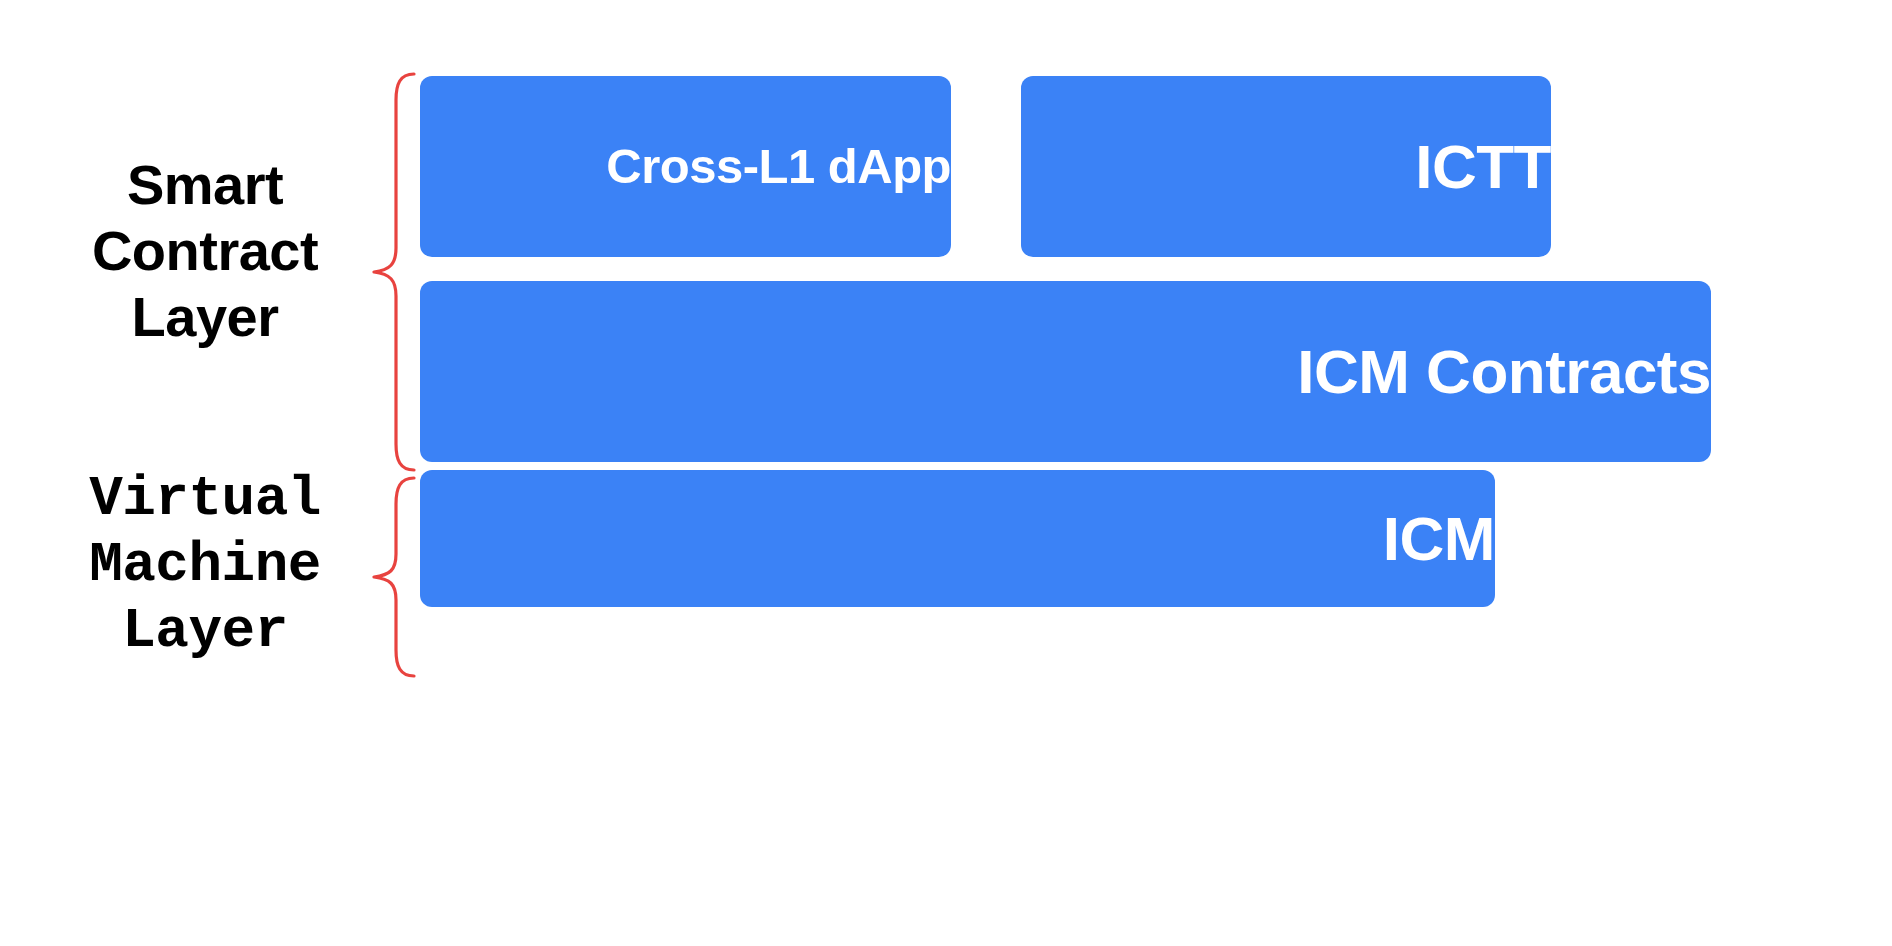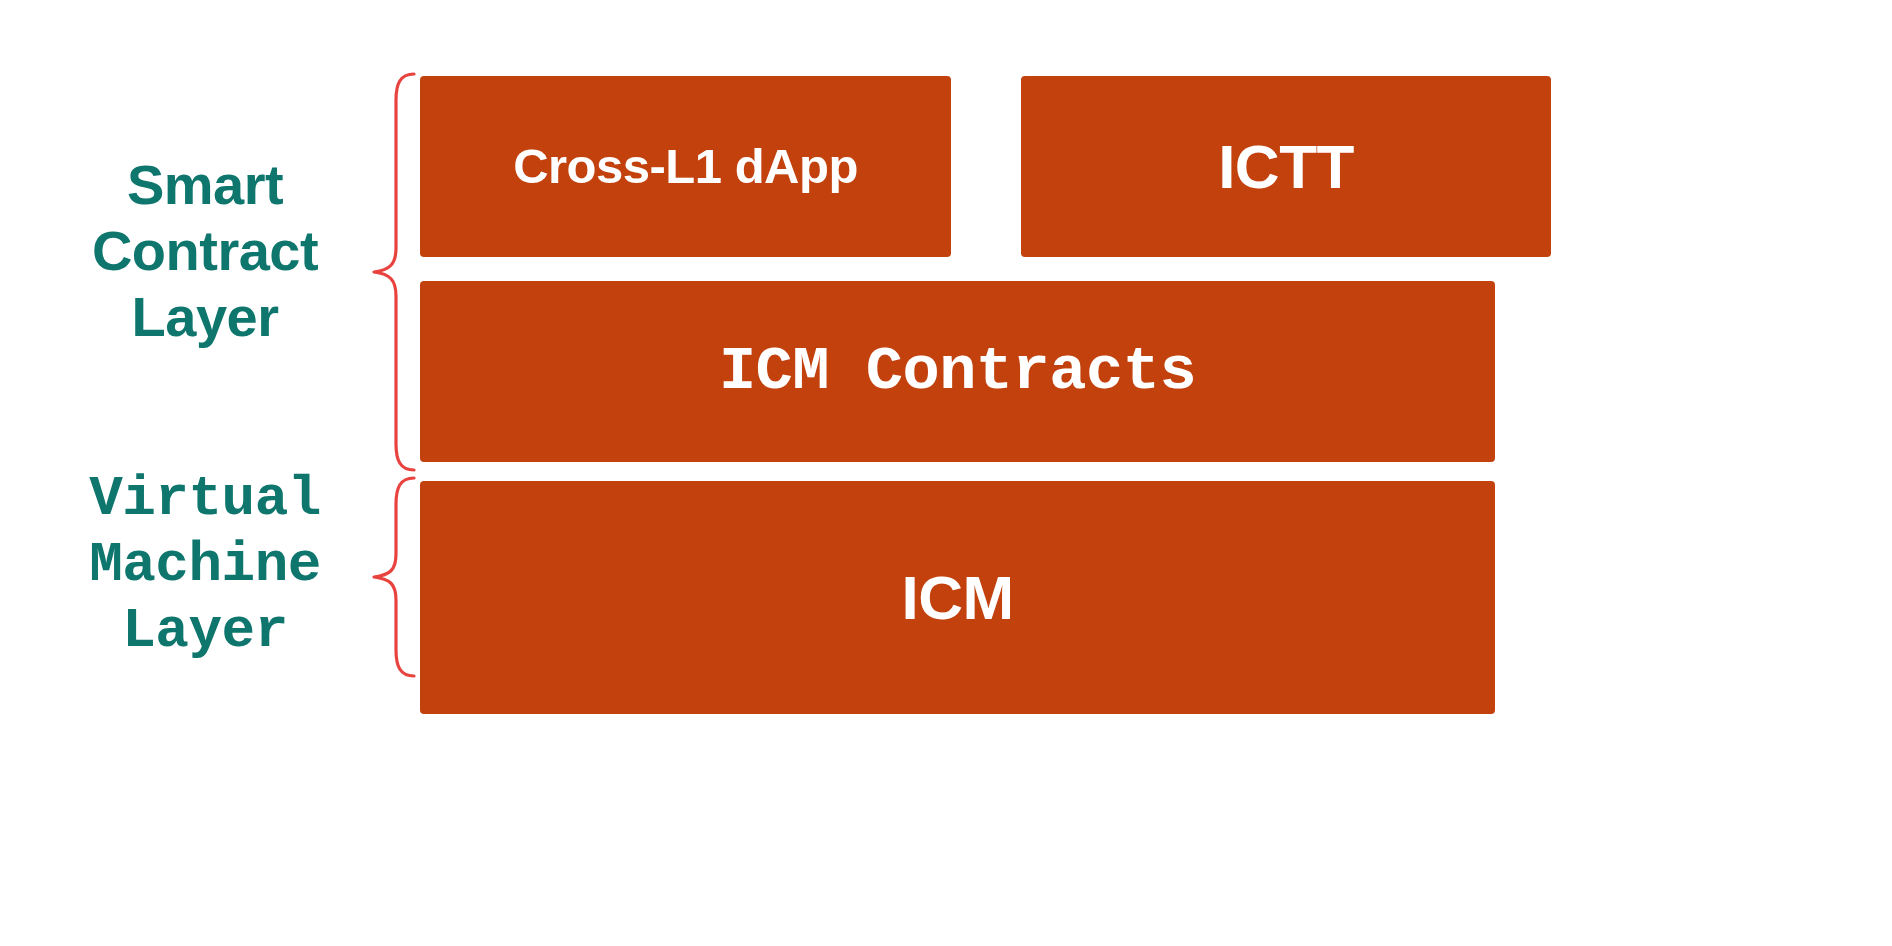--- a/index.html
+++ b/index.html
@@ -16,21 +16,21 @@
     height: 946px;
     background: #ffffff;
     overflow: hidden;
   }
 
   
   .layer-label {
     position: absolute;
     text-align: center;
     font-weight: 700;
-    color: #0f766e;
+    color: #000000;
     font-size: 56px;
     line-height: 1.18;
     letter-spacing: -0.5px;
     white-space: pre-line;
   }
   #label-smart-contract {
     left: 60px;
     top: 152px;
     width: 290px;
   }
@@ -45,25 +45,25 @@
   .brace {
     position: absolute;
     left: 370px;
   }
   #brace-smart-contract { top: 70px; }
   #brace-virtual-machine { top: 474px; }
 
   
   .box {
     position: absolute;
-    background: #c2410c;
-    border-radius: 4px;
+    background: #3b82f6;
+    border-radius: 12px;
     display: flex;
     align-items: center;
-    justify-content: center;
+    justify-content: flex-end;
     box-sizing: border-box;
   }
   .box-label {
     color: #ffffff;
     font-weight: 700;
     letter-spacing: -0.5px;
     text-align: center;
     line-height: 1;
   }
 
@@ -79,31 +79,30 @@
     left: 1021px;
     top: 76px;
     width: 530px;
     height: 181px;
   }
   #box-ictt .box-label { font-size: 62px; }
 
   #box-icm-contracts {
     left: 420px;
     top: 281px;
-    width: 1075px;
+    width: 1291px;
     height: 181px;
-    font-family: Liberation Mono, monospace;
   }
   #box-icm-contracts .box-label { font-size: 62px; }
 
   #box-icm {
     left: 420px;
-    top: 481px;
+    top: 470px;
     width: 1075px;
-    height: 233px;
+    height: 137px;
   }
   #box-icm .box-label { font-size: 62px; }
 </style>
 </head>
 <body>
 
 <div id="stage">
 
   <div class="layer-label" id="label-smart-contract">Smart
 Contract

